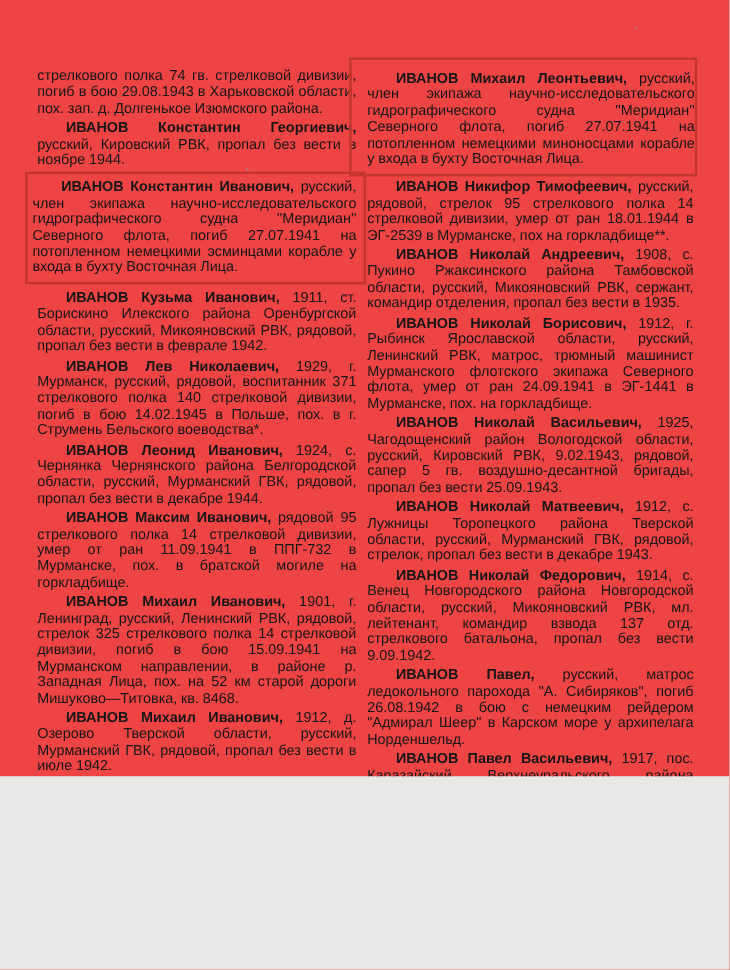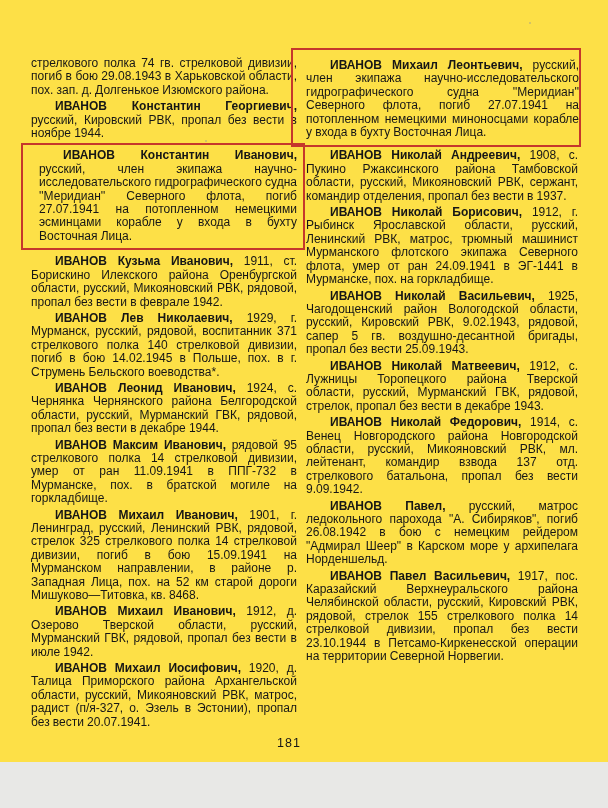--- a/index.html
+++ b/index.html
@@ -1,39 +1,39 @@
 <!DOCTYPE html>
 <html lang="ru"><head>
 <meta charset="utf-8">
 <style>
   html,body{margin:0;padding:0;background:#e8e8e6;}
   .page{
     position:relative;
-    width:608px;height:762px;
+    width:608px;height:647px;
     margin:0 auto;
-    background:#fde047;
+    background:#ef4444;
     font-family:"Liberation Sans","DejaVu Sans",sans-serif;
     color:#161616;
     overflow:hidden;
   }
   .col{position:absolute;font-size:12px;line-height:13.4px;}
   .col-left{top:57px;left:31px;width:266px;}
   .col-right{top:48px;left:306px;width:272px;}
   p.entry{
     margin:0 0 3px 0;
     text-indent:24px;
     text-align:justify;
     hyphens:auto;
     word-spacing:-0.2px;
   }
   p.entry.cont{text-indent:0;}
   b.nm{font-weight:bold;}
   .redbox{border:2px solid #c5372c;}
   .redbox p.entry{margin:0;}
-  .redbox-left{margin:2px -8px 5px -10px;padding:4px 6px 5px 16px;}
+  .redbox-left{margin:2px -8px 5px -10px;padding:4px 6px 5px 4px;}
   .redbox-right{margin:0 -3px 2px -15px;padding:9px 0 6px 13px;}
   .page-num{
     position:absolute;
     top:736px;left:0;width:578px;
     text-align:center;
     font-size:12.5px;font-weight:normal;
     letter-spacing:1px;
   }
   
   .speck{position:absolute;width:2px;height:2px;border-radius:50%;background:#9a9a96;opacity:.55;}
@@ -53,21 +53,22 @@
       <p class="entry"><b class="nm">ИВАНОВ Леонид Иванович,</b> <span>1924, с. Чернянка Чернянского района Белгородской области, русский, Мурманский ГВК, рядовой, пропал без вести в декабре 1944.</span></p>
       <p class="entry"><b class="nm">ИВАНОВ Максим Иванович,</b> <span>рядовой 95 стрелкового полка 14 стрелковой дивизии, умер от ран 11.09.1941 в ППГ-732 в Мурманске, пох. в братской могиле на горкладбище.</span></p>
       <p class="entry"><b class="nm">ИВАНОВ Михаил Иванович,</b> <span>1901, г. Ленинград, русский, Ленинский РВК, рядовой, стрелок 325 стрелкового полка 14 стрелковой дивизии, погиб в бою 15.09.1941 на Мурманском направлении, в районе р. Западная Лица, пох. на 52 км старой дороги Мишуково—Титовка, кв. 8468.</span></p>
       <p class="entry"><b class="nm">ИВАНОВ Михаил Иванович,</b> <span>1912, д. Озерово Тверской области, русский, Мурманский ГВК, рядовой, пропал без вести в июле 1942.</span></p>
       <p class="entry"><b class="nm">ИВАНОВ Михаил Иосифович,</b> <span>1920, д. Талица Приморского района Архангельской области, русский, Микояновский РВК, матрос, радист (п/я-327, о. Эзель в Эстонии), пропал без вести 20.07.1941.</span></p>
     </div>
   <div class="col col-right" id="col-right">
       <div class="redbox redbox-right" style="border-color: rgb(197, 55, 44);">
         <p class="entry"><b class="nm">ИВАНОВ Михаил Леонтьевич,</b> <span>русский, член экипажа научно-исследовательского гидрографического судна ''Меридиан'' Северного флота, погиб 27.07.1941 на потопленном немецкими миноносцами корабле у входа в бухту Восточная Лица.</span></p>
       </div>
-      <p class="entry"><b class="nm">ИВАНОВ Николай Андреевич,</b> <span>1908, с. Пукино Ржаксинского района Тамбовской области, русский, Микояновский РВК, сержант, командир отделения, пропал без вести в 1937.</span></p>
+      <p class="entry"><b class="nm">ИВАНОВ Никифор Тимофеевич,</b> <span>русский, рядовой, стрелок 95 стрелкового полка 14 стрелковой дивизии, умер от ран 18.01.1944 в ЭГ-2539 в Мурманске, пох на горкладбище**.</span></p>
+      <p class="entry"><b class="nm">ИВАНОВ Николай Андреевич,</b> <span>1908, с. Пукино Ржаксинского района Тамбовской области, русский, Микояновский РВК, сержант, командир отделения, пропал без вести в 1935.</span></p>
       <p class="entry"><b class="nm">ИВАНОВ Николай Борисович,</b> <span>1912, г. Рыбинск Ярославской области, русский, Ленинский РВК, матрос, трюмный машинист Мурманского флотского экипажа Северного флота, умер от ран 24.09.1941 в ЭГ-1441 в Мурманске, пох. на горкладбище.</span></p>
       <p class="entry"><b class="nm">ИВАНОВ Николай Васильевич,</b> <span>1925, Чагодощенский район Вологодской области, русский, Кировский РВК, 9.02.1943, рядовой, сапер 5 гв. воздушно-десантной бригады, пропал без вести 25.09.1943.</span></p>
       <p class="entry"><b class="nm">ИВАНОВ Николай Матвеевич,</b> <span>1912, с. Лужницы Торопецкого района Тверской области, русский, Мурманский ГВК, рядовой, стрелок, пропал без вести в декабре 1943.</span></p>
       <p class="entry"><b class="nm">ИВАНОВ Николай Федорович,</b> <span>1914, с. Венец Новгородского района Новгородской области, русский, Микояновский РВК, мл. лейтенант, командир взвода 137 отд. стрелкового батальона, пропал без вести 9.09.1942.</span></p>
       <p class="entry"><b class="nm">ИВАНОВ Павел,</b> <span>русский, матрос ледокольного парохода "А. Сибиряков", погиб 26.08.1942 в бою с немецким рейдером "Адмирал Шеер" в Карском море у архипелага Норденшельд.</span></p>
       <p class="entry"><b class="nm">ИВАНОВ Павел Васильевич,</b> <span>1917, пос. Каразайский Верхнеуральского района Челябинской области, русский, Кировский РВК, рядовой, стрелок 155 стрелкового полка 14 стрелковой дивизии, пропал без вести 23.10.1944 в Петсамо-Киркенесской операции на территории Северной Норвегии.</span></p>
     </div>
   <div class="page-num">181</div>
   <div class="speck" style="left:205px;top:140px"></div>
   <div class="speck" style="left:529px;top:22px"></div>

